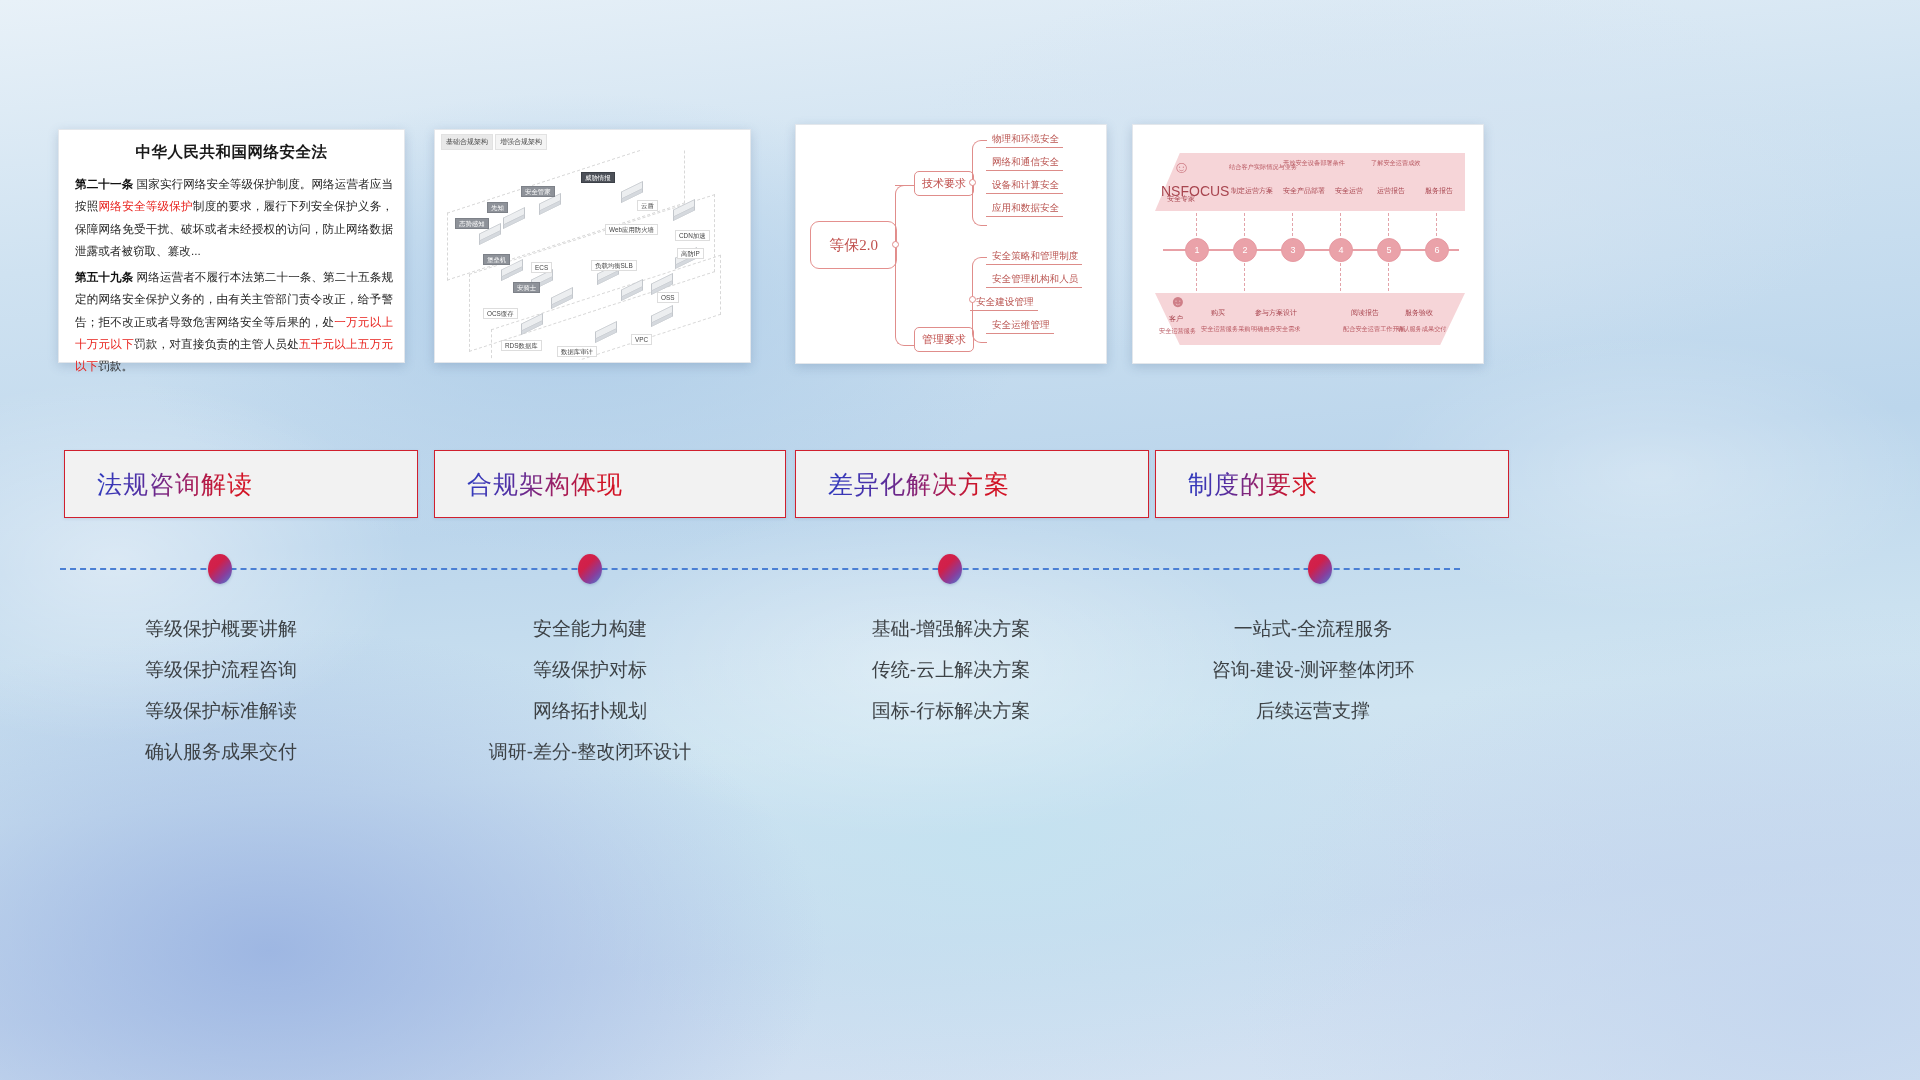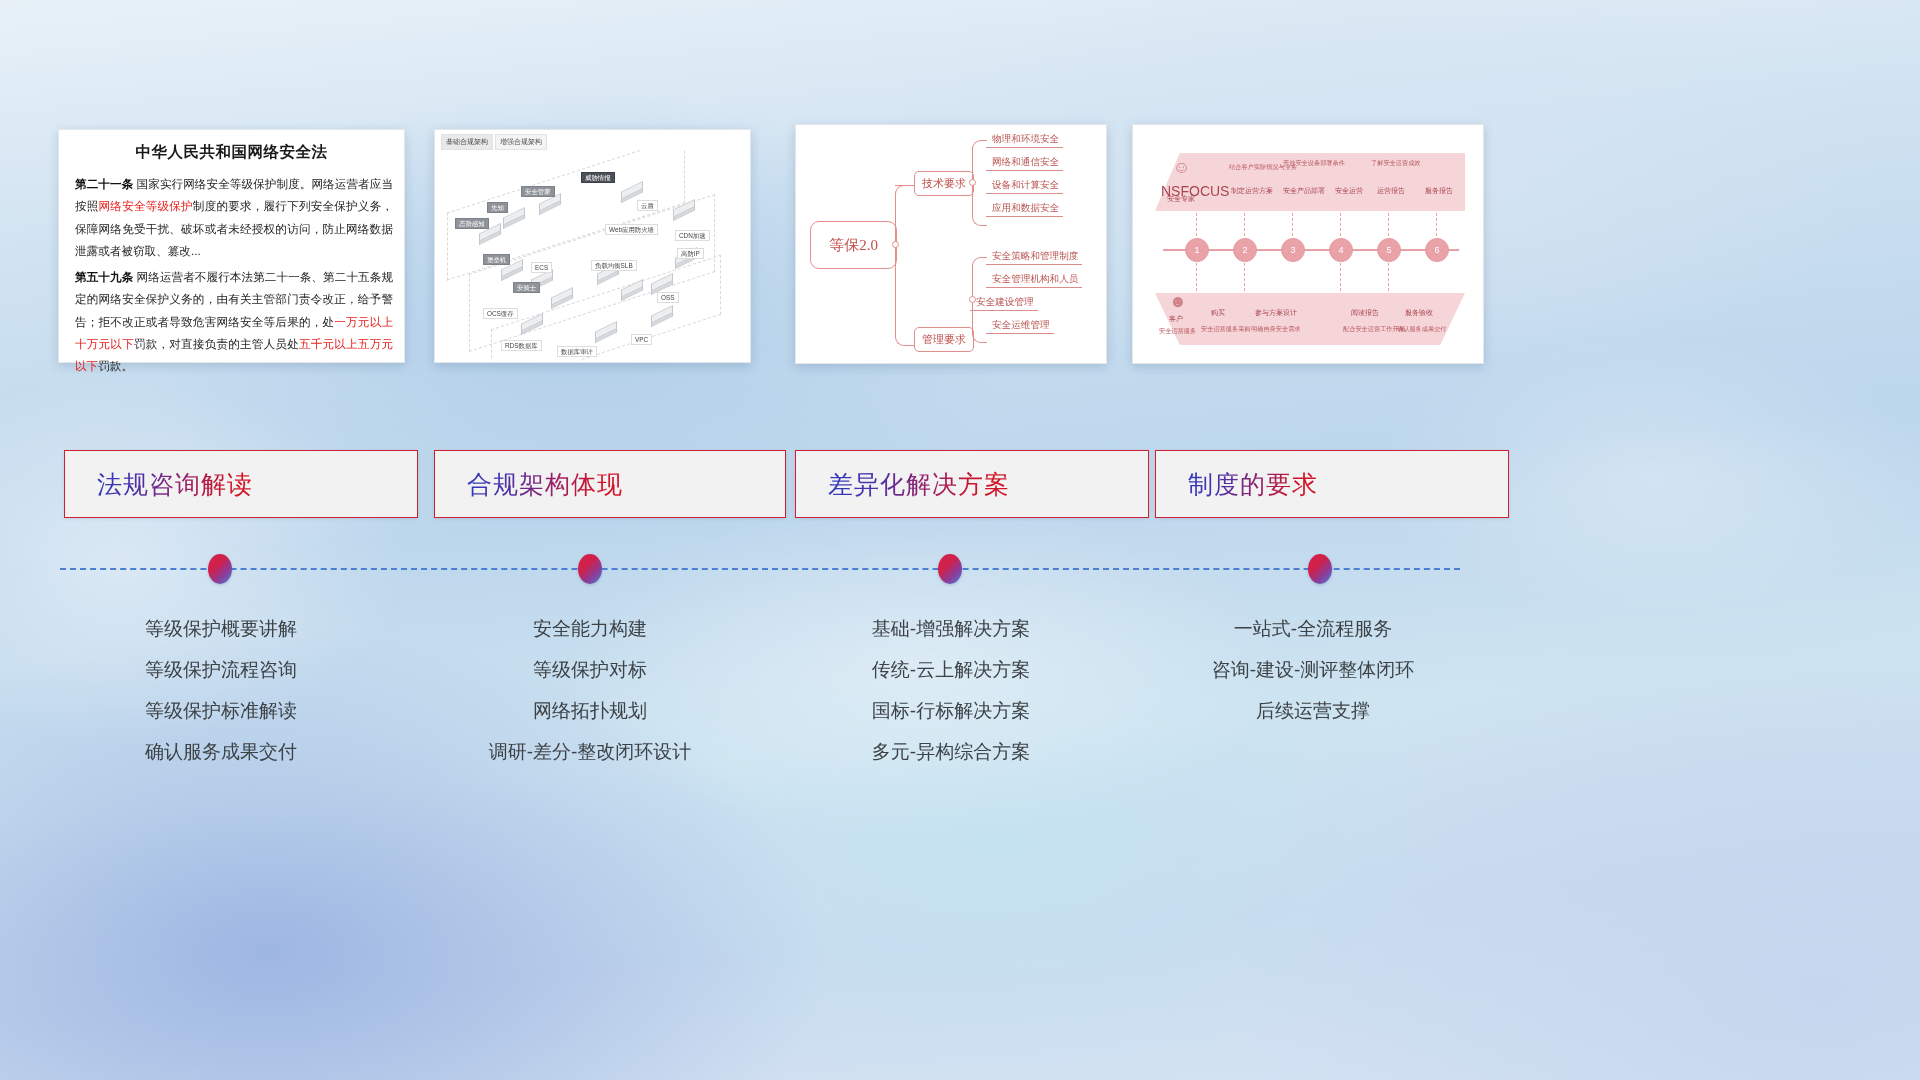--- a/index.html
+++ b/index.html
@@ -342,20 +342,19 @@
   <div class="col" id="col2">
     <div>安全能力构建</div>
     <div>等级保护对标</div>
     <div>网络拓扑规划</div>
     <div>调研-差分-整改闭环设计</div>
   </div>
   <div class="col" id="col3">
     <div>基础-增强解决方案</div>
     <div>传统-云上解决方案</div>
     <div>国标-行标解决方案</div>
-    <div>多元-异构综合方案</div>
   </div>
   <div class="col" id="col4">
     <div>一站式-全流程服务</div>
     <div>咨询-建设-测评整体闭环</div>
     <div>后续运营支撑</div>
   </div>
 </div>
 
 </body></html>

